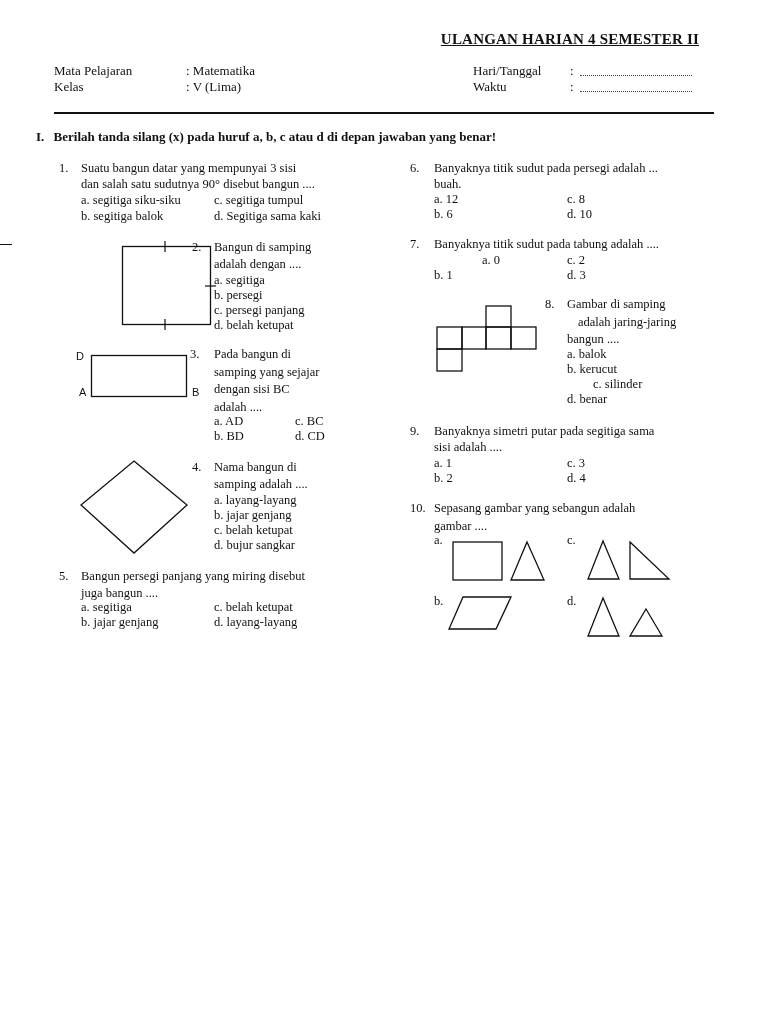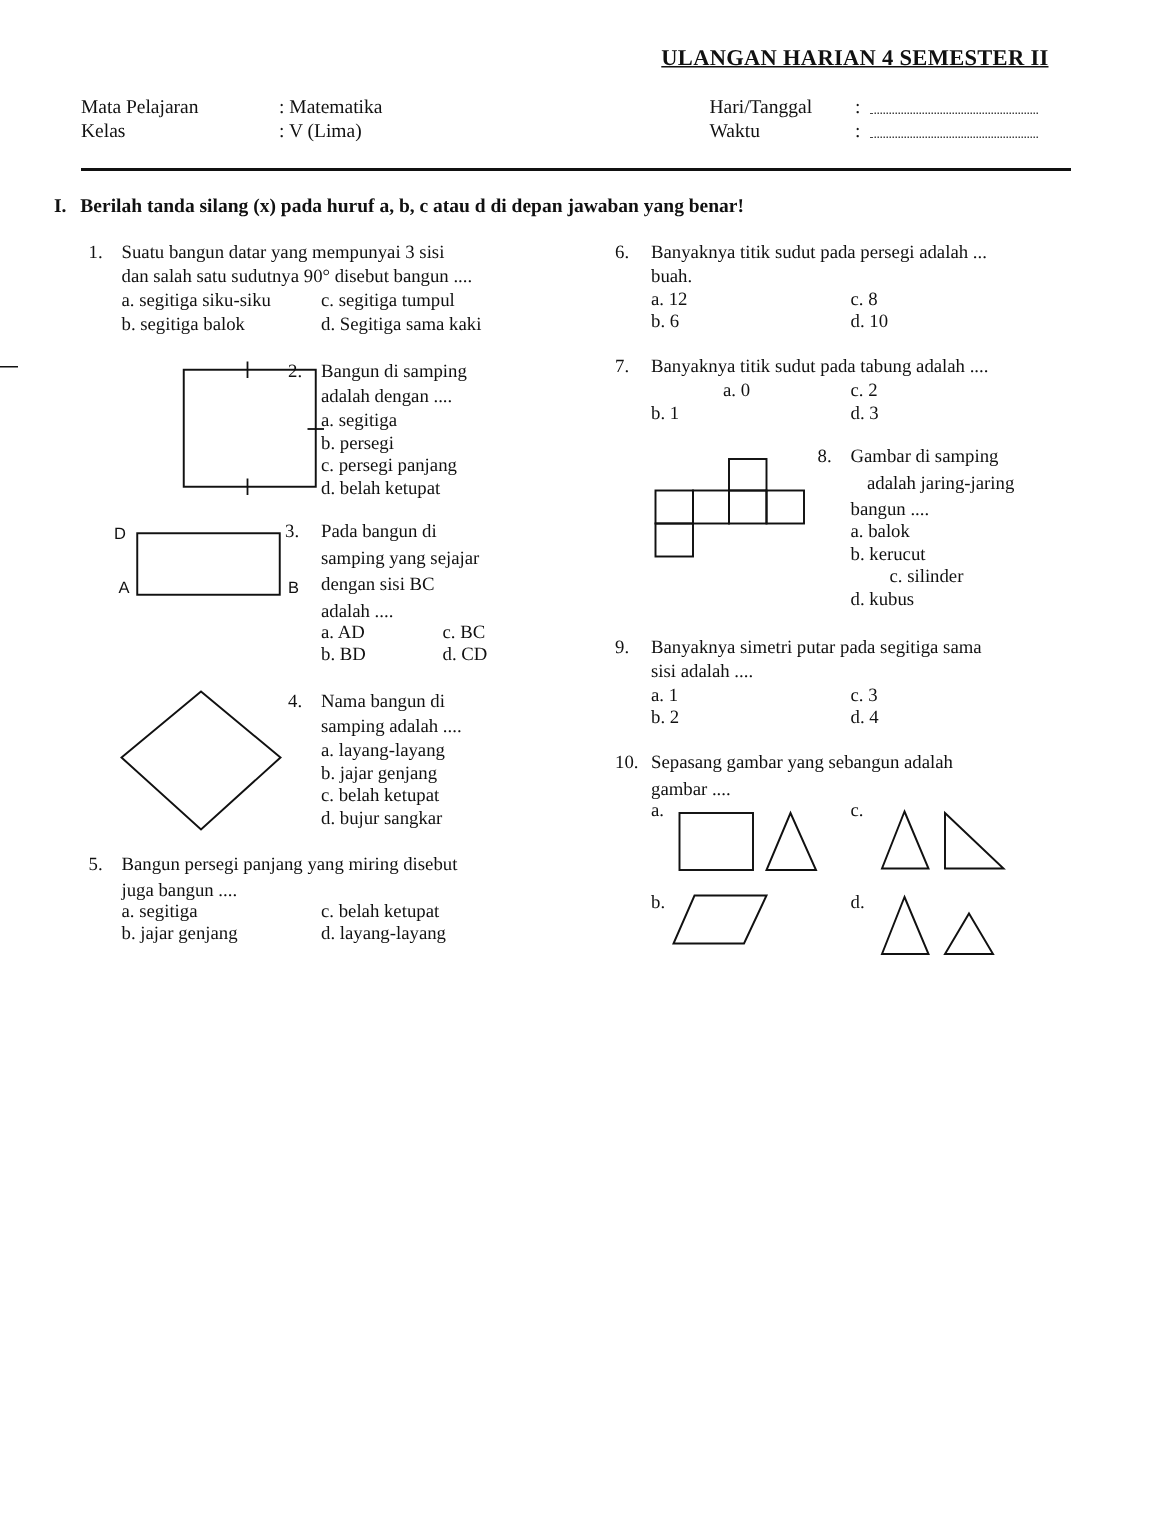--- a/index.html
+++ b/index.html
@@ -123,21 +123,21 @@
     <rect x="1" y="44" width="25" height="22"></rect>
   </g>
 </svg>
 <div class="abs q" style="left:545px;top:297px;">8.</div>
 <div class="abs q" style="left:567px;top:297px;">Gambar di samping</div>
 <div class="abs q" style="left:578px;top:315px;">adalah jaring-jaring</div>
 <div class="abs q" style="left:567px;top:332px;">bangun ....</div>
 <div class="abs q" style="left:567px;top:347px;">a.  balok</div>
 <div class="abs q" style="left:567px;top:362px;">b.  kerucut</div>
 <div class="abs q" style="left:593px;top:377px;">c.  silinder</div>
-<div class="abs q" style="left:567px;top:392px;">d.  kubus</div>
+<div class="abs q" style="left:567px;top:392px;">d.  benar</div>
 
 <div class="abs q" style="left:410px;top:424px;">9.</div>
 <div class="abs q" style="left:434px;top:424px;">Banyaknya simetri putar pada segitiga sama</div>
 <div class="abs q" style="left:434px;top:440px;">sisi adalah ....</div>
 <div class="abs q" style="left:434px;top:456px;">a.  1</div>
 <div class="abs q" style="left:434px;top:471px;">b.  2</div>
 <div class="abs q" style="left:567px;top:456px;">c.  3</div>
 <div class="abs q" style="left:567px;top:471px;">d.  4</div>
 
 <div class="abs q" style="left:410px;top:501px;">10.</div>

